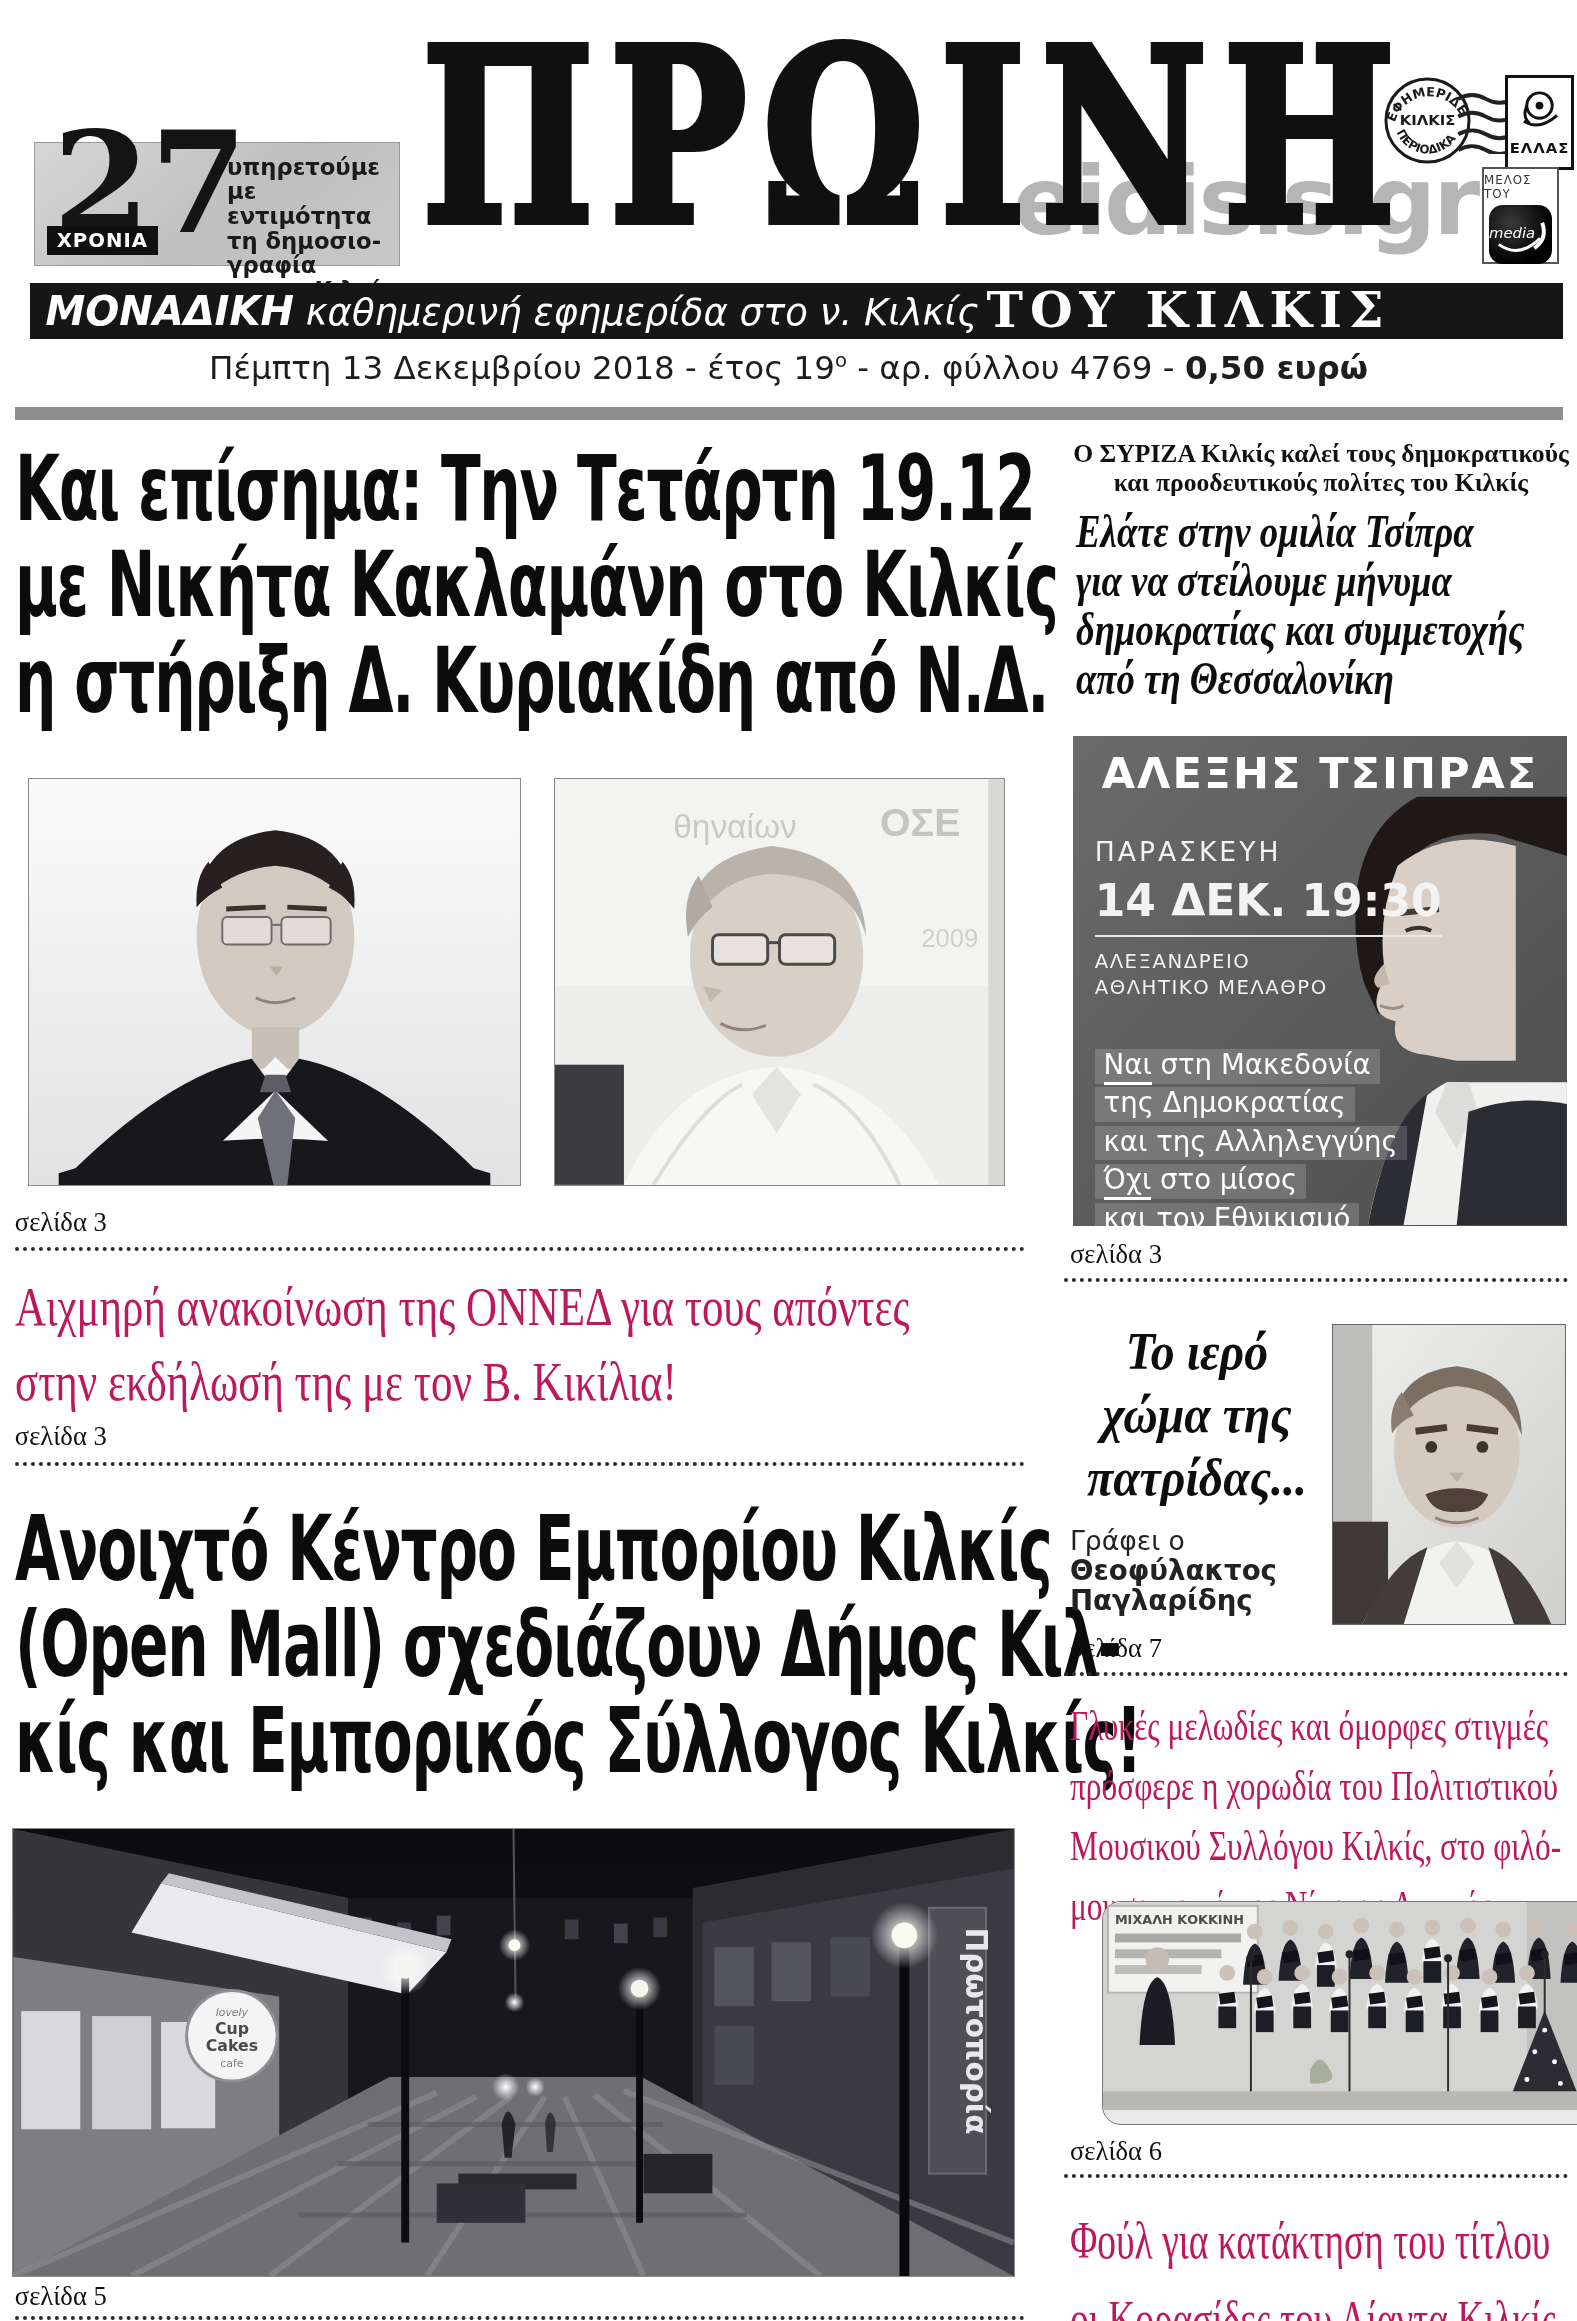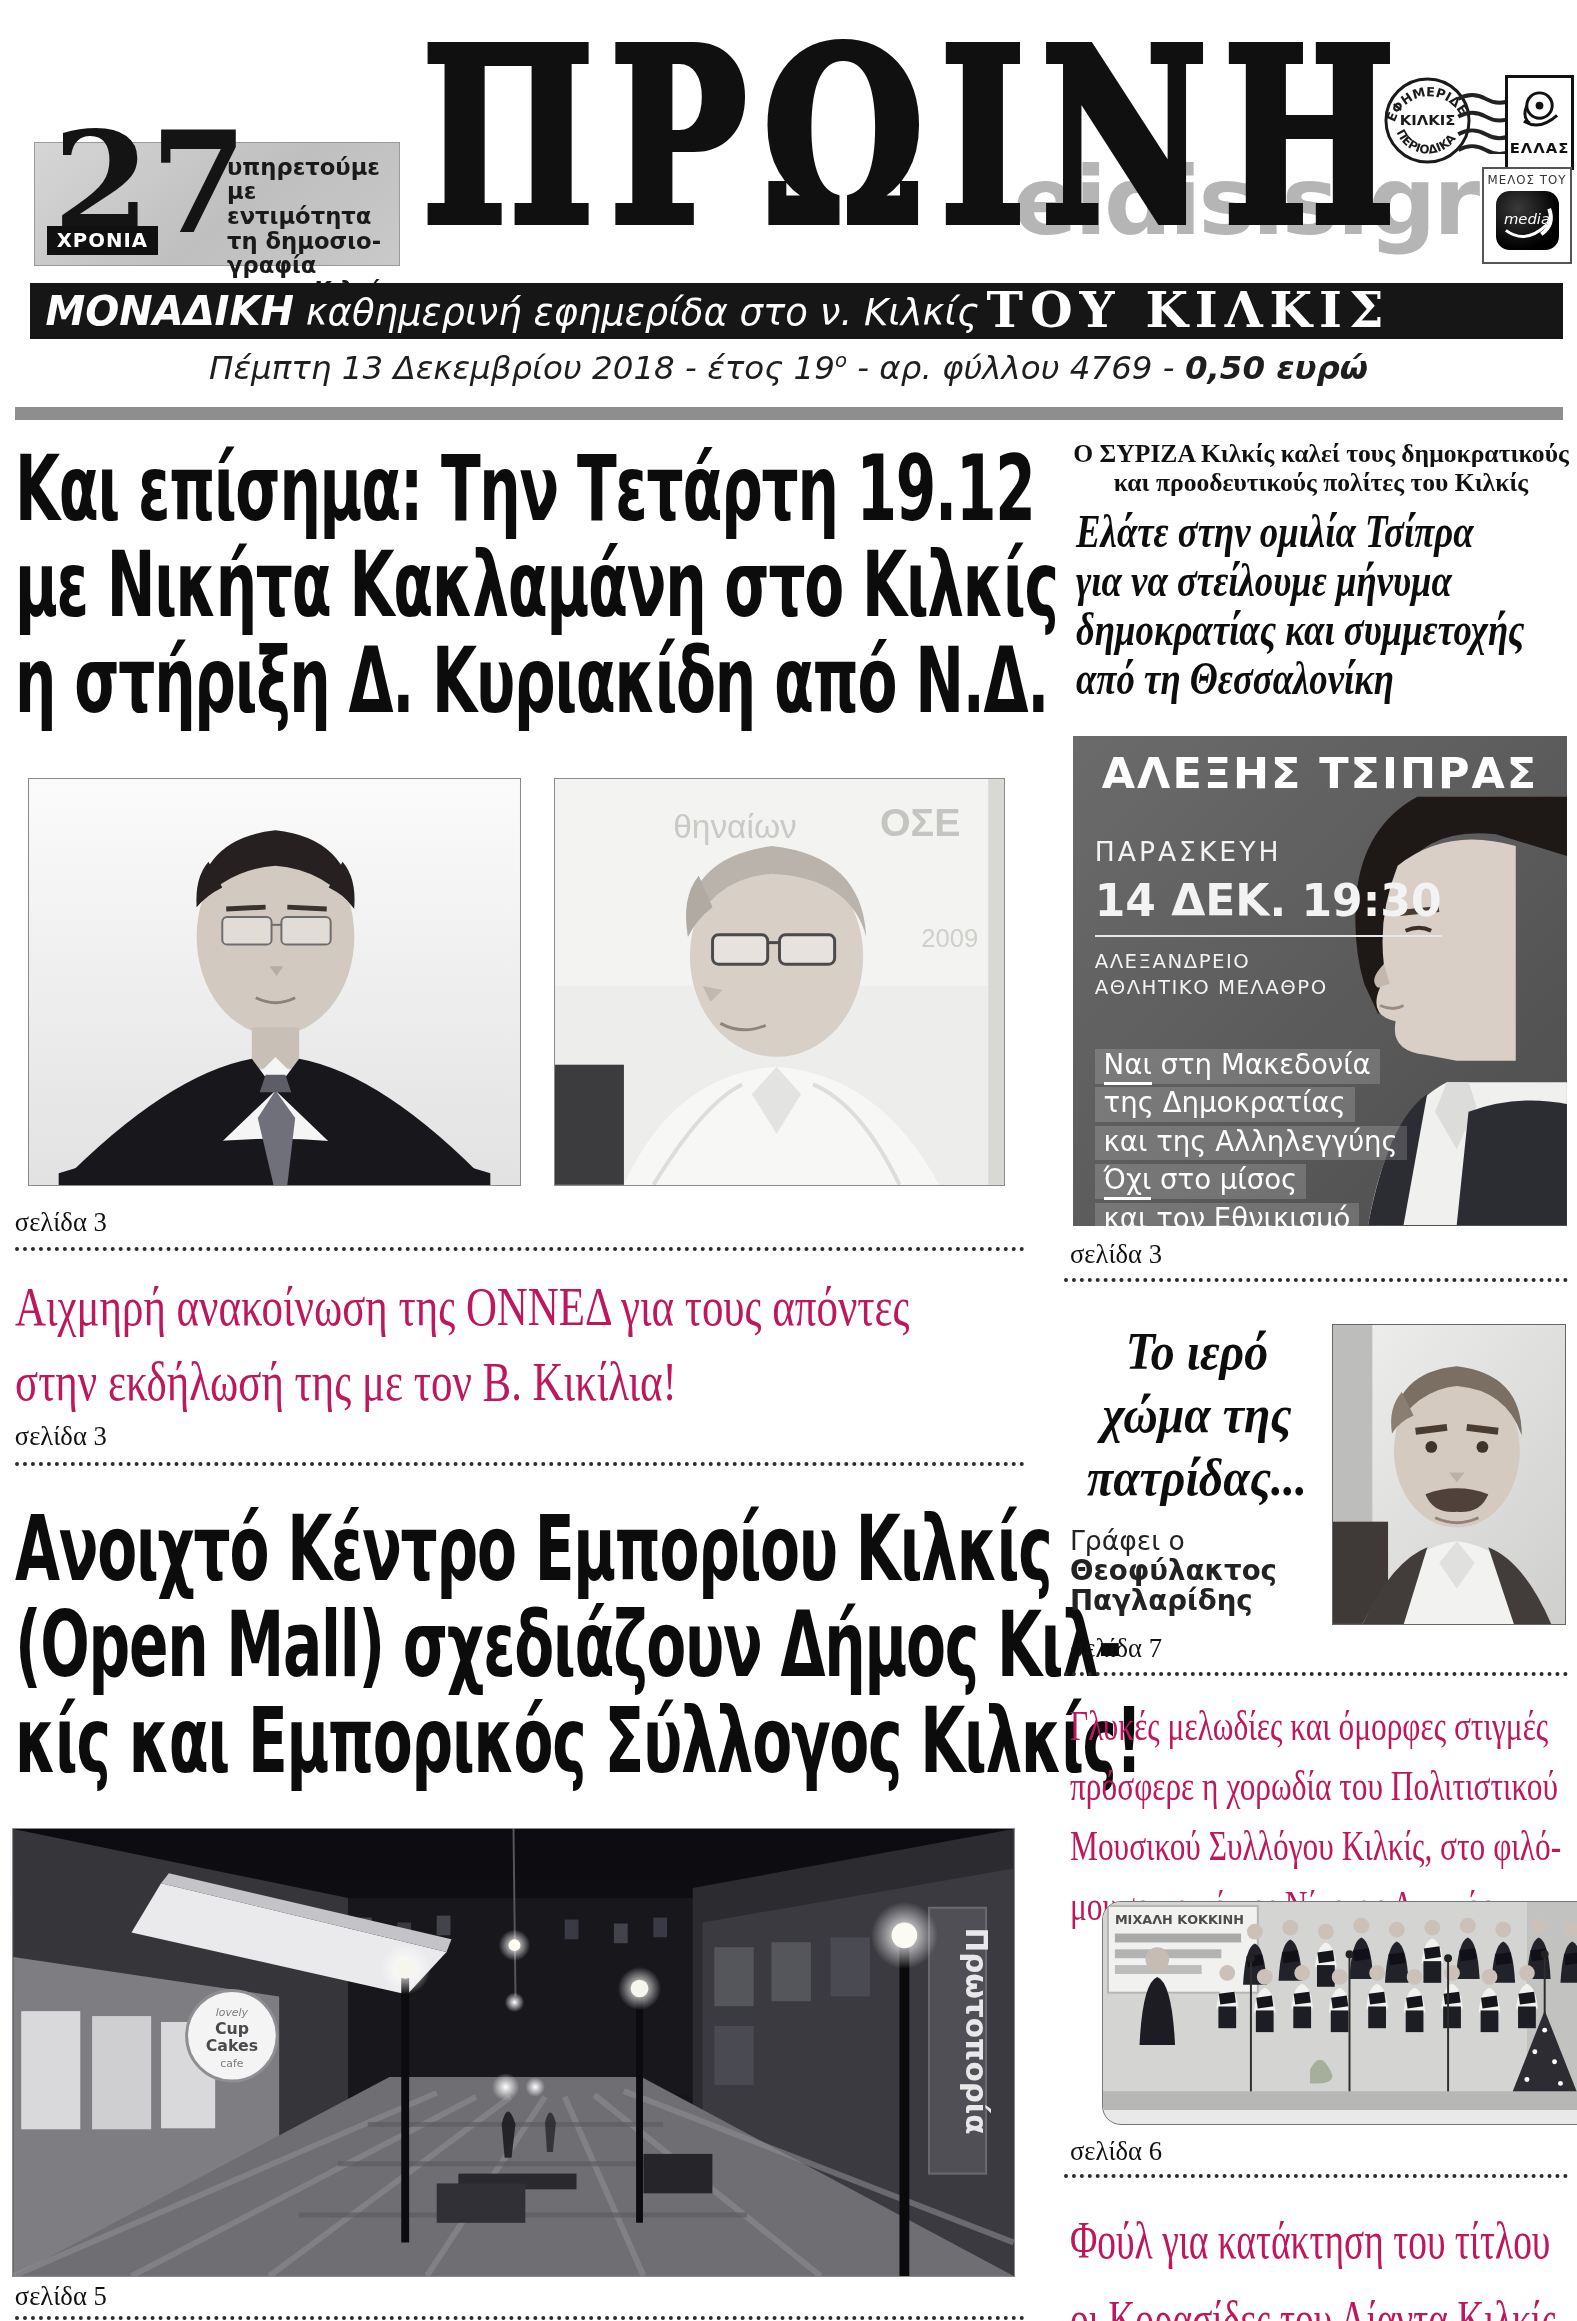--- a/index.html
+++ b/index.html
@@ -18,32 +18,32 @@
   .mast-title{left:422px;top:15.8px;z-index:2;font-family:"DejaVu Serif","Liberation Serif",serif;
               font-weight:bold;font-size:182px;line-height:182px;color:#101010;letter-spacing:15.8px;
               -webkit-text-stroke:5.9px #101010;transform:scaleY(1.32);transform-origin:0 0;white-space:nowrap;}
   .website{left:1013px;top:146px;z-index:1;font-weight:bold;font-size:95px;letter-spacing:-3px;color:#b5b5b5;white-space:nowrap;}
 
   .postmark{left:1382px;top:69px;width:91px;height:99px;}
   .waves{left:1456px;top:91px;width:99px;height:63px;}
   .stamp{left:1505px;top:75px;width:69px;height:95px;border:3px solid #111;background:#fff;box-sizing:border-box;text-align:center;}
   .stamp .glyph{margin-top:5.9px;}
   .stamp .lbl{font-size:14.8px;font-weight:bold;letter-spacing:1px;color:#111;font-family:"DejaVu Sans",sans-serif;}
-  .member{left:1482px;top:167px;width:90px;height:97px;border:2px solid #555;background:#fff;box-sizing:border-box;text-align:center;}
+  .member{left:1482px;top:167px;width:77px;height:97px;border:2px solid #555;background:#fff;box-sizing:border-box;text-align:left;}
   .member .lbl{font-size:11.8px;letter-spacing:1px;color:#333;margin-top:3.9px;}
   .member .logo{width:63px;height:59px;margin:3.9px auto 0;background:radial-gradient(circle at 35% 30%,#3a3a3a,#000 70%);border-radius:13.8px;position:relative;}
   .member .logo span{position:absolute;left:0;right:0;top:19.7px;color:#fff;font-style:italic;font-size:14.8px;}
   .member .logo svg{position:absolute;left:0;top:0;}
 
   .black-bar{left:29.6px;top:283px;width:1533px;height:56px;background:#161616;color:#fff;}
   .black-bar .sub{position:absolute;left:15.8px;top:0;line-height:56px;font-style:italic;font-size:37px;white-space:nowrap;}
   .black-bar .sub b{font-size:40px;font-style:italic;}
   .black-bar .edition{position:absolute;left:957px;top:0;line-height:55px;font-family:"DejaVu Serif","Liberation Serif",serif;
                       font-weight:bold;font-size:49px;letter-spacing:6.9px;white-space:nowrap;}
-  .dateline{left:0;top:349px;width:1577px;text-align:center;font-size:32.5px;color:#1e1e1e;font-style:italic;}
+  .dateline{left:0;top:349px;width:1577px;text-align:center;font-size:32.5px;color:#1e1e1e;}
   .dateline sup{font-size:19.7px;}
   .dateline b{font-weight:bold;}
   .gray-rule{left:14.8px;top:407px;width:1548px;height:12.8px;background:#8e8e8e;}
 
   
   .pg-label{font-family:"Liberation Serif","DejaVu Serif",serif;font-size:26.6px;color:#101010;}
   .dotline{height:0;border-bottom:4.9px dotted #2b2b2b;}
   .photo{border:1px solid #8a8a8a;box-sizing:border-box;overflow:hidden;background:#e9e9e9;}
   .photo svg{display:block;}
 

